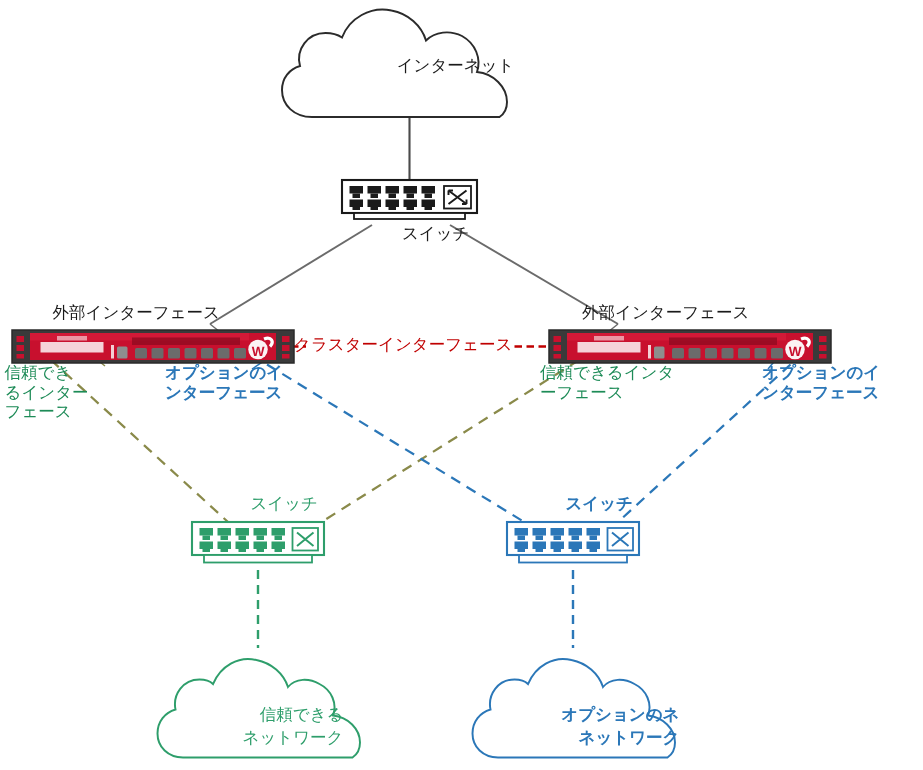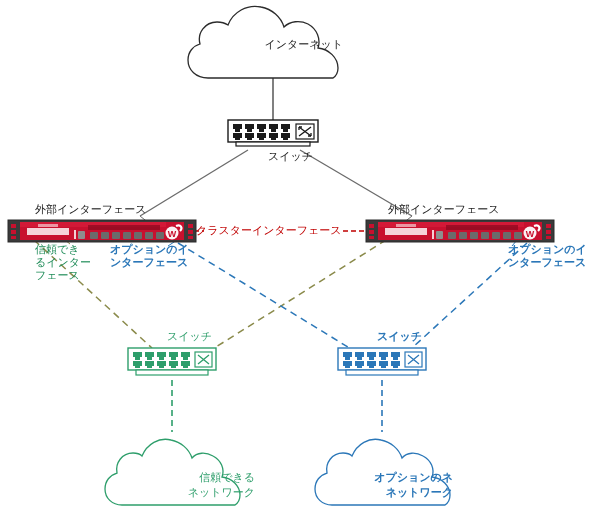--- a/index.html
+++ b/index.html
@@ -25,21 +25,21 @@
     height: 513px;
   }
   .lbl {
     position: absolute;
     font-size: 11px;
     line-height: 13px;
     white-space: pre-line;
   }
   .lbl-black { color: #1a1a1a; }
   .lbl-green { color: #2e9e6b; }
-  .lbl-green2 { color: #1d8b57; margin-left: 32px; }
+  .lbl-green2 { color: #1d8b57; }
   .lbl-blue  { color: #2b77b8; font-weight: bold; }
   .lbl-red   { color: #c00000; font-family: Liberation Serif, serif; }
   .center { text-align: right; }
 </style>
 </head>
 <body>
 
 <div id="diagram">
 
   <svg id="wires" viewBox="0 0 615 513" xmlns="http://www.w3.org/2000/svg">
@@ -284,27 +284,29 @@
 るインター
 フェース</div>
 
   <div class="lbl lbl-blue" style="left:110px; top:243px;">オプションのイ
 ンターフェース</div>
 
   <div class="lbl lbl-red" style="left:196px; top:224px;">クラスターインターフェース</div>
 
   <div class="lbl lbl-black" style="left:388px; top:203px;">外部インターフェース</div>
 
+  <div class="lbl lbl-green2" style="left:360px; top:243px;">信頼できるインタ
+ーフェース</div>
 
   <div class="lbl lbl-blue" style="left:508px; top:243px;">オプションのイ
 ンターフェース</div>
 
   <div class="lbl lbl-green center" style="left:132px; top:330px; width:80px;">スイッチ</div>
 
   <div class="lbl lbl-blue center" style="left:342px; top:330px; width:80px;">スイッチ</div>
 
-  <div class="lbl lbl-green center" style="left:115px; top:470px; width:140px; line-height:15px;">信頼できる
+  <div class="lbl lbl-green center" style="left:89px; top:470px; width:140px; line-height:15px;">信頼できる
 ネットワーク</div>
 
   <div class="lbl lbl-blue center" style="left:313px; top:470px; width:140px; line-height:15px;">オプションのネ
 ネットワーク</div>
 
 </div>
 
 </body></html>

